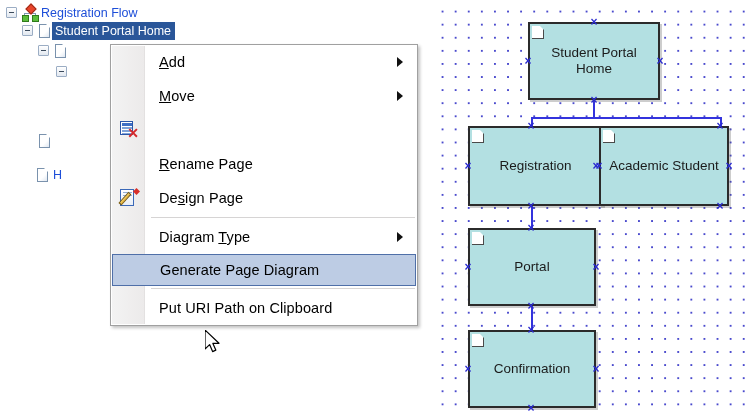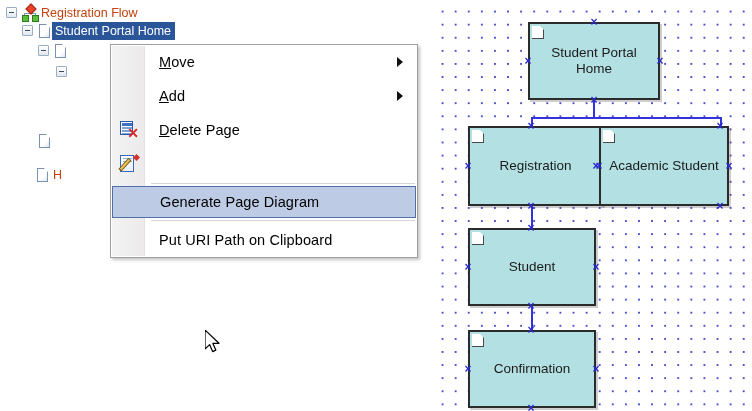--- a/index.html
+++ b/index.html
@@ -45,21 +45,21 @@
     content: "";
     position: absolute;
     left: 2px; top: 4px;
     width: 5px; height: 1px;
     background: #3b4a5c;
   }
   .tree-label {
     font-size: 12.5px;
     line-height: 16px;
     padding-left: 3px;
-    color: #c2410c;
+    color: #1d4ed8;
   }
   .tree-label.selected {
     background: #2a5699;
     color: #ffffff;
     padding: 1px 4px 1px 3px;
   }
 
   
   .hier-icon {
     position: relative;
@@ -369,55 +369,62 @@
     </div>
     <div class="tree-label">H</div>
   </div>
 
 </div>
 
 <div id="context-menu">
   <div id="menu-gutter"></div>
 
   <div class="menu-item">
+    <span class="menu-label"><u>A</u>dd</span>
+    <span class="submenu-arrow"></span>
+  </div>
+
+  <div class="menu-item">
     <span class="menu-label"><u>M</u>ove</span>
-    <span class="submenu-arrow"></span>
-  </div>
-
-  <div class="menu-item">
-    <span class="menu-label"><u>A</u>dd</span>
     <span class="submenu-arrow"></span>
   </div>
 
   <div class="menu-item">
     <span class="menu-icon icon-delete">
       <span class="tbl"></span>
         <span class="hdr"></span>
       <span class="rw r1"></span>
         <span class="rw r2"></span>
         <span class="rw r3"></span>
       <span class="xmark">✕</span>
     </span>
-    <span class="menu-label"><u>D</u>elete Page</span>
-  </div>
-
+  </div>
+
+  <div class="menu-item">
+    <span class="menu-label"><u>R</u>ename Page</span>
+  </div>
 
   <div class="menu-item">
     <span class="menu-icon icon-design">
       <span class="doc"></span>
         <span class="ln a"></span>
         <span class="ln b"></span>
       <span class="pencil"></span>
         <span class="tip"></span>
     </span>
+    <span class="menu-label">De<u>s</u>ign Page</span>
   </div>
 
 
   <div class="menu-sep"></div>
 
+  <div class="menu-item">
+    <span class="menu-label">Diagram <u>T</u>ype</span>
+    <span class="submenu-arrow"></span>
+  </div>
 
   <div class="menu-item highlighted">
     <span class="menu-label">Generate Page Diagram</span>
   </div>
 
   <div class="menu-sep"></div>
 
   <div class="menu-item">
     <span class="menu-label">Put URI Path on Clipboard</span>
   </div>
@@ -448,21 +455,21 @@
     <span class="node-label">Registration</span>
   </div>
 
   <div class="node" style="left:167px; top:126px; width:130px; height:80px;">
     <span class="corner"></span>
     <span class="node-label">Academic Student</span>
   </div>
 
   <div class="node" style="left:36px;  top:228px; width:128px; height:78px;">
     <span class="corner"></span>
-    <span class="node-label">Student</span>
+    <span class="node-label">Portal</span>
   </div>
 
   <div class="node" style="left:36px;  top:330px; width:128px; height:78px;">
     <span class="corner"></span>
     <span class="node-label">Confirmation</span>
   </div>
 
   <div class="hx" style="left:162px; top:22px;"></div>
   <div class="hx" style="left:96px;  top:61px;"></div>
   <div class="hx" style="left:228px; top:61px;"></div>

